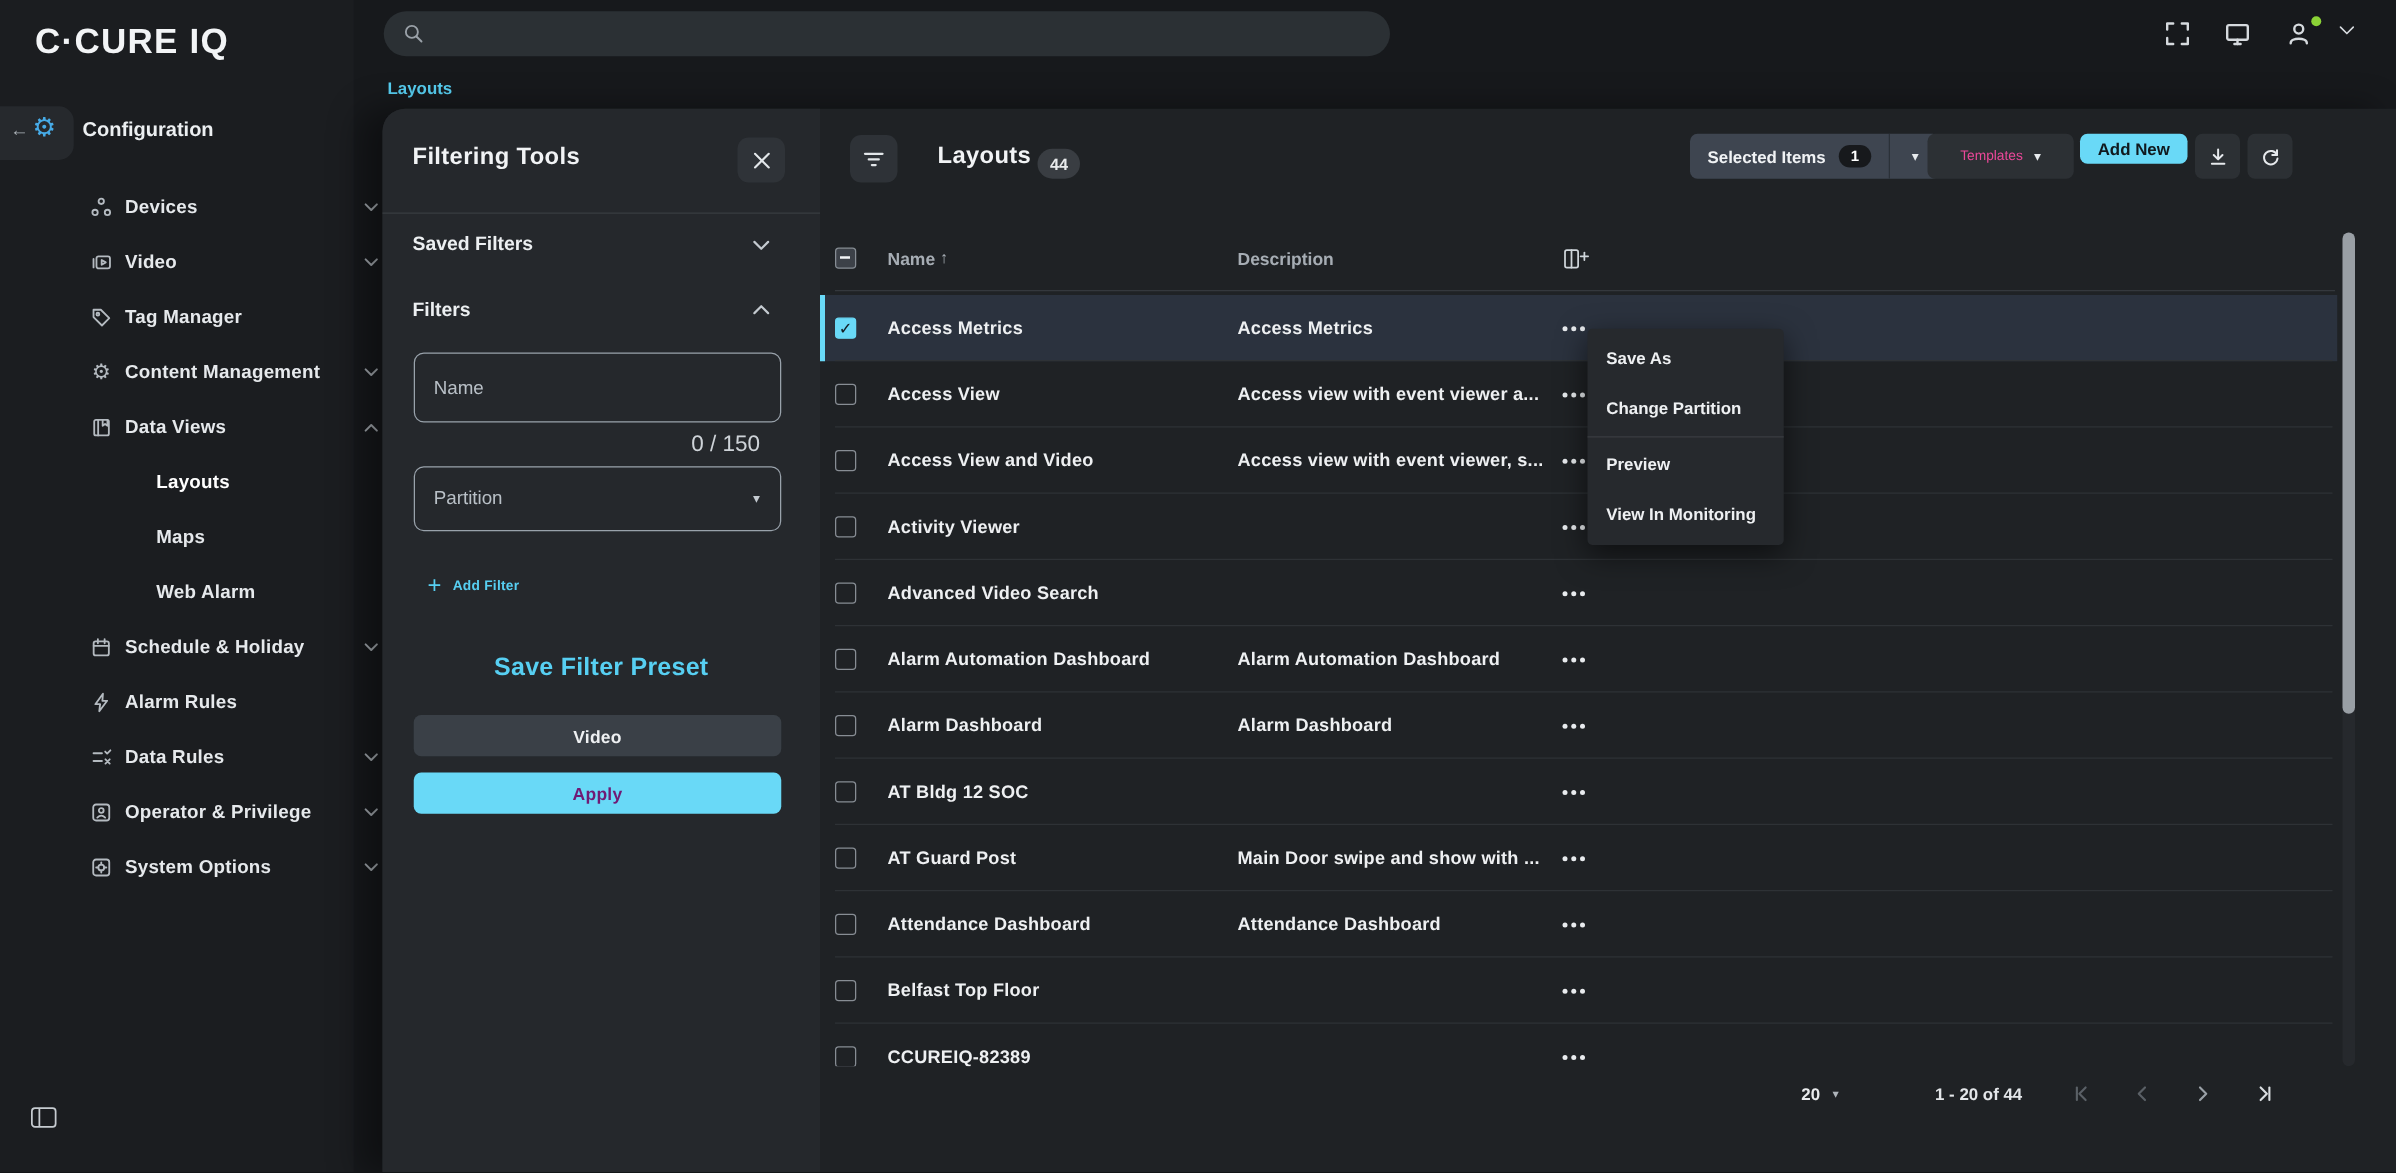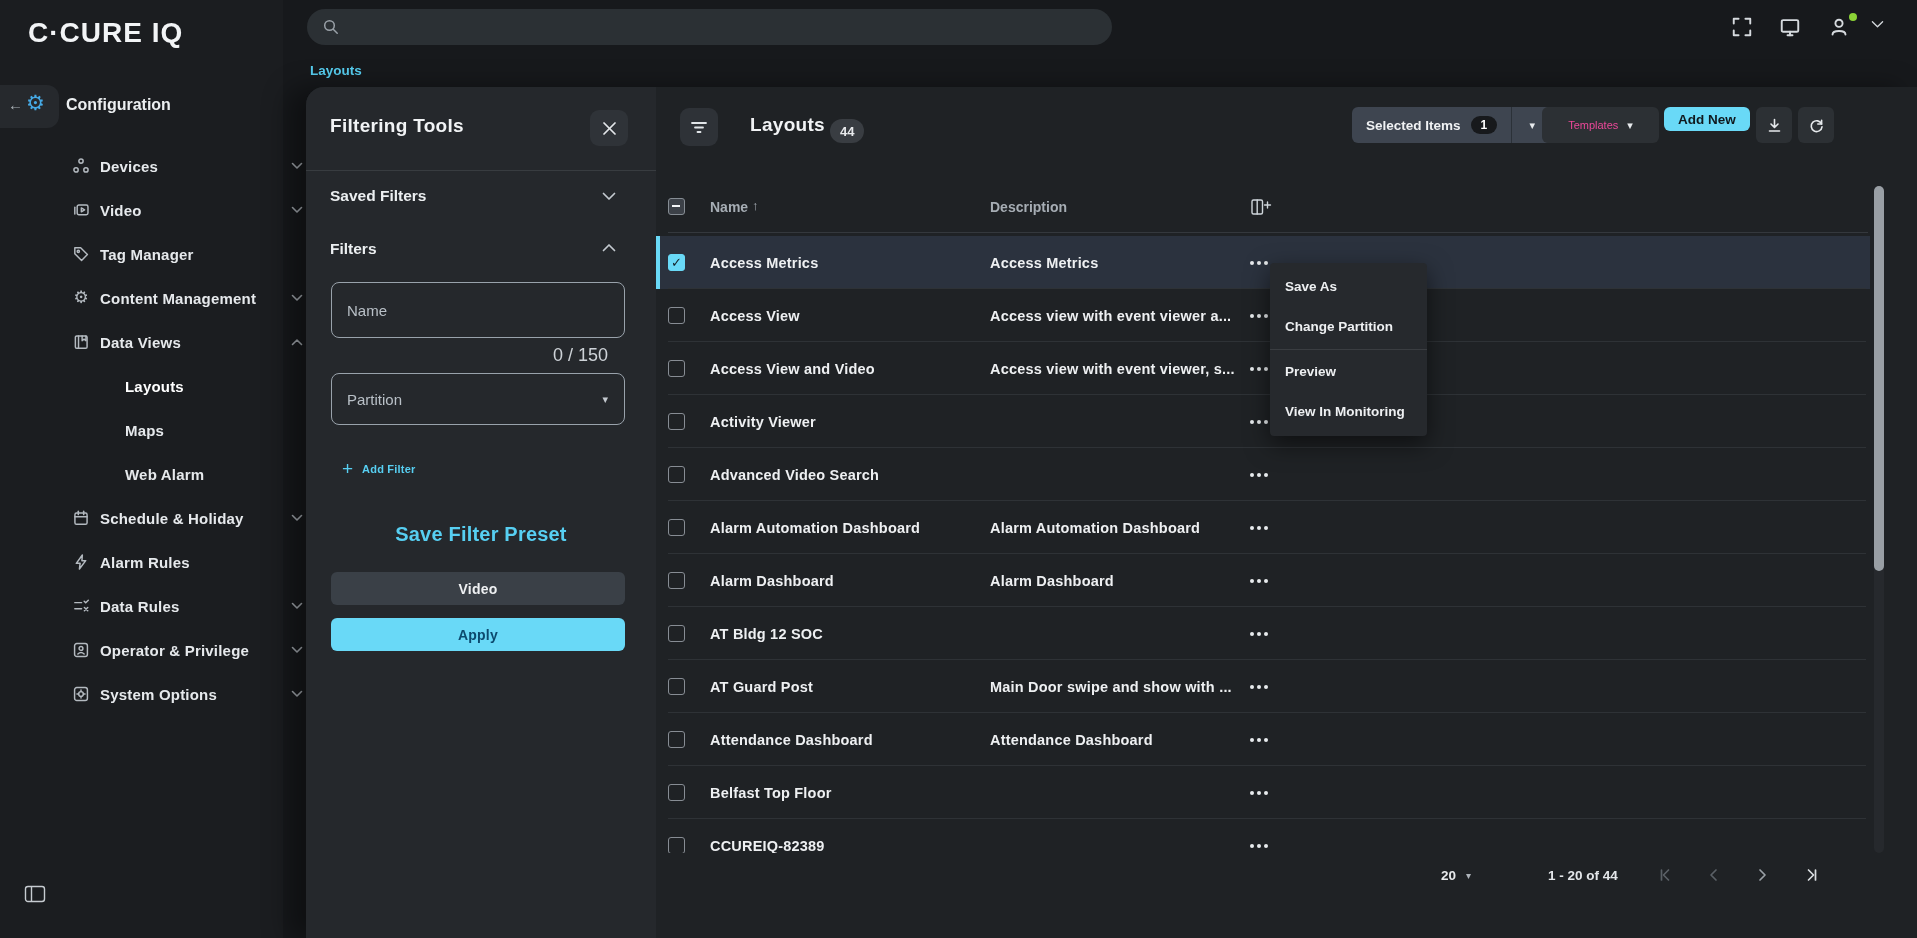--- a/index.html
+++ b/index.html
@@ -56,21 +56,21 @@
   .fp-counter { position:absolute; left:331px; top:345px; width:277px; text-align:right; font-size:18px; color:#ced3d8; }
   .fp-select { top:373px; height:52px; cursor:pointer; }
   .fp-select .ph { position:absolute; left:15px; top:50%; transform:translateY(-50%); color:#b9c0c7; font-size:15px; }
   .fp-select .caret { position:absolute; right:16px; top:50%; transform:translateY(-50%); color:#c4cad0; font-size:11px; }
   .fp-addfilter { position:absolute; left:342px; top:459px; display:flex; align-items:center; gap:9px; cursor:pointer; }
   .fp-addfilter .plus { color:#57cff2; font-size:19px; font-weight:400; line-height:1; }
   .fp-addfilter .lbl { color:#57cff2; font-size:11px; font-weight:700; letter-spacing:.2px; }
   .fp-savepreset { position:absolute; left:306px; top:523px; width:350px; text-align:center; color:#57cff2; font-size:20px; font-weight:700; cursor:pointer; letter-spacing:.2px; }
   .fp-btn { position:absolute; left:331px; width:294px; height:33px; border-radius:6px; display:flex; align-items:center; justify-content:center; font-size:14px; font-weight:700; cursor:pointer; letter-spacing:.2px; }
   .fp-clear { top:572px; background:#3a4047; color:#eef0f2; }
-  .fp-apply { top:618px; background:#69d9f7; color:#0c4a6e; }
+  .fp-apply { top:618px; background:#69d9f7; color:#701a75; }
 
   
   .tb-filterbtn { position:absolute; left:680px; top:108px; width:38px; height:38px; background:#2e3237; border-radius:9px; cursor:pointer; display:flex; align-items:center; justify-content:center; }
   .tb-filterbtn svg { width:18px; height:18px; stroke:#e2e6e9; stroke-width:1.8; stroke-linecap:round; }
   .tb-title { position:absolute; left:750px; top:114px; font-size:19px; font-weight:700; color:#f1f3f5; letter-spacing:.3px; }
   .tb-badge { position:absolute; left:830px; top:119px; min-width:34px; height:24px; background:#393d42; border-radius:12px; color:#e8eaec; font-size:13px; font-weight:700; display:flex; align-items:center; justify-content:center; padding:0 10px; }
   .btn-selected { position:absolute; left:1352px; top:107px; height:36px; display:flex; background:#3e4550; border-radius:6px; overflow:hidden; cursor:pointer; }
   .btn-selected .main { display:flex; align-items:center; gap:10px; padding:0 14px; }
   .btn-selected .main .lbl { color:#f0f2f4; font-size:13.5px; font-weight:700; }
   .btn-selected .main .cnt { background:#17191c; color:#ffffff; font-size:12px; font-weight:700; border-radius:10px; padding:2px 10px; }

